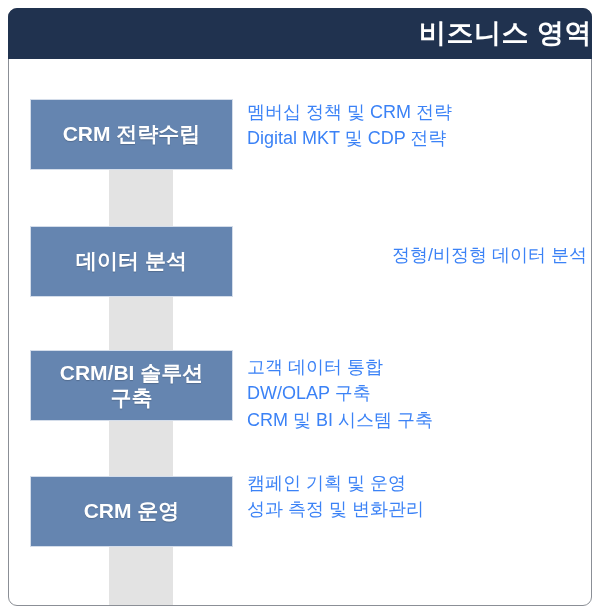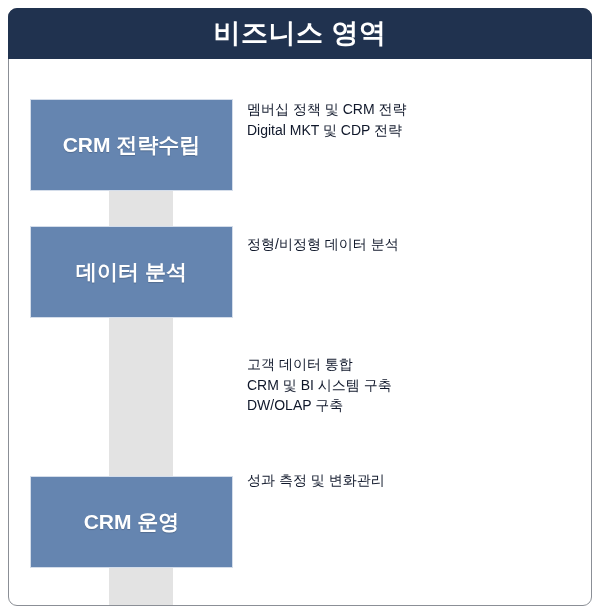--- a/index.html
+++ b/index.html
@@ -40,21 +40,21 @@
     left: 8px;
     top: 8px;
     width: 584px;
     height: 51px;
     box-sizing: border-box;
     background: #20324f;
     border-top-left-radius: 9px;
     border-top-right-radius: 9px;
     display: flex;
     align-items: center;
-    justify-content: center;
+    justify-content: flex-end;
   }
   .header-title {
     color: #ffffff;
     font-size: 27px;
     font-weight: bold;
     letter-spacing: 0.5px;
     line-height: 1;
   }
 
   
@@ -89,21 +89,21 @@
   .row-1 { top: 99px; }
   .row-2 { top: 226px; }
   .row-3 { top: 350px; }
   .row-4 { top: 476px; }
 
   .stage-box {
     position: absolute;
     left: 30px;
     top: 0;
     width: 203px;
-    height: 92px;
+    height: 71px;
     box-sizing: border-box;
     background: #6585b0;
     border: 1px solid #d4ddea;
     display: flex;
     align-items: center;
     justify-content: center;
     text-align: center;
   }
   .stage-label {
     color: #ffffff;
@@ -114,28 +114,28 @@
     text-shadow: 0 1px 1px rgba(0,0,0,0.18);
   }
 
   .desc-block {
     position: absolute;
     left: 247px;
     top: 0px;
     width: 340px;
   }
   .desc-line {
-    color: #0f172a;
-    font-size: 14px;
+    color: #3b82f6;
+    font-size: 18px;
     line-height: 1.47;
     white-space: nowrap;
   }
   .row-3 .desc-block { top: 4px; }
   .row-4 .desc-block { top: -6px; }
-  .row-2 .desc-block { top: 8px; }
+  .row-2 .desc-block { top: 16px; text-align: right; }
 </style>
 </head>
 <body>
 
 <div id="diagram-root">
 
   <div class="frame"></div>
 
   <div class="header-bar">
     <div class="header-title">비즈니스 영역</div>
@@ -159,29 +159,34 @@
   <div class="row row-2">
     <div class="stage-box">
       <span class="stage-label">데이터 분석</span>
     </div>
     <div class="desc-block">
       <div class="desc-line">정형/비정형 데이터 분석</div>
     </div>
   </div>
 
   <div class="row row-3">
+    <div class="stage-box">
+      <span class="stage-label">CRM/BI 솔루션
+구축</span>
+    </div>
     <div class="desc-block">
       <div class="desc-line">고객 데이터 통합</div>
+      <div class="desc-line">DW/OLAP 구축</div>
       <div class="desc-line">CRM 및 BI 시스템 구축</div>
-      <div class="desc-line">DW/OLAP 구축</div>
     </div>
   </div>
 
   <div class="row row-4">
     <div class="stage-box">
       <span class="stage-label">CRM 운영</span>
     </div>
     <div class="desc-block">
+      <div class="desc-line">캠페인 기획 및 운영</div>
       <div class="desc-line">성과 측정 및 변화관리</div>
     </div>
   </div>
 
 </div>
 
 </body></html>

